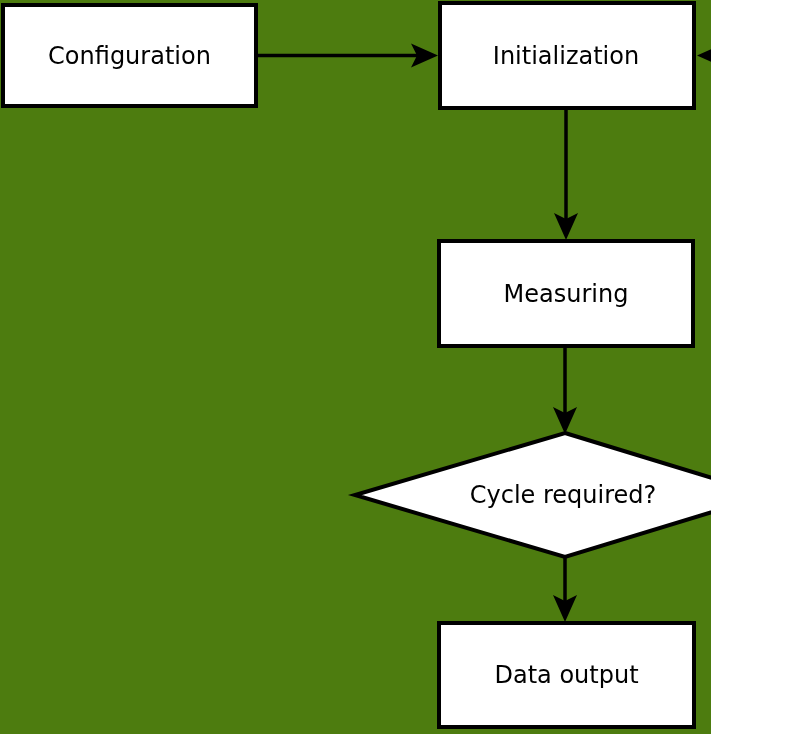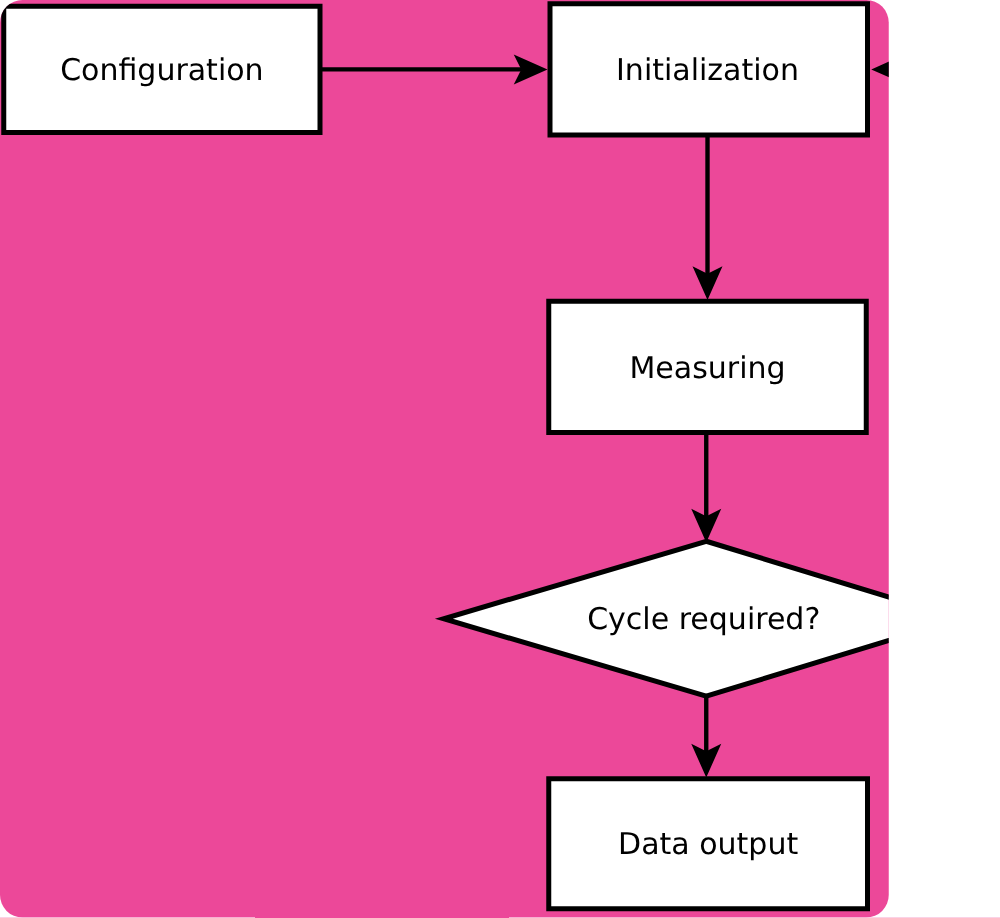--- a/index.html
+++ b/index.html
@@ -4,23 +4,22 @@
 <style>
   html, body {
     margin: 0;
     padding: 0;
     background: #ffffff;
   }
   .stage {
     position: relative;
     width: 711px;
     height: 734px;
-    background: #ec4899;
+    background: #4d7c0f;
     overflow: hidden;
-    border-radius: 18px;
   }
   svg { display: block; }
   .node-shape {
     fill: #ffffff;
     stroke: #000000;
     stroke-width: 4;
   }
   .edge-line {
     fill: none;
     stroke: #000000;

